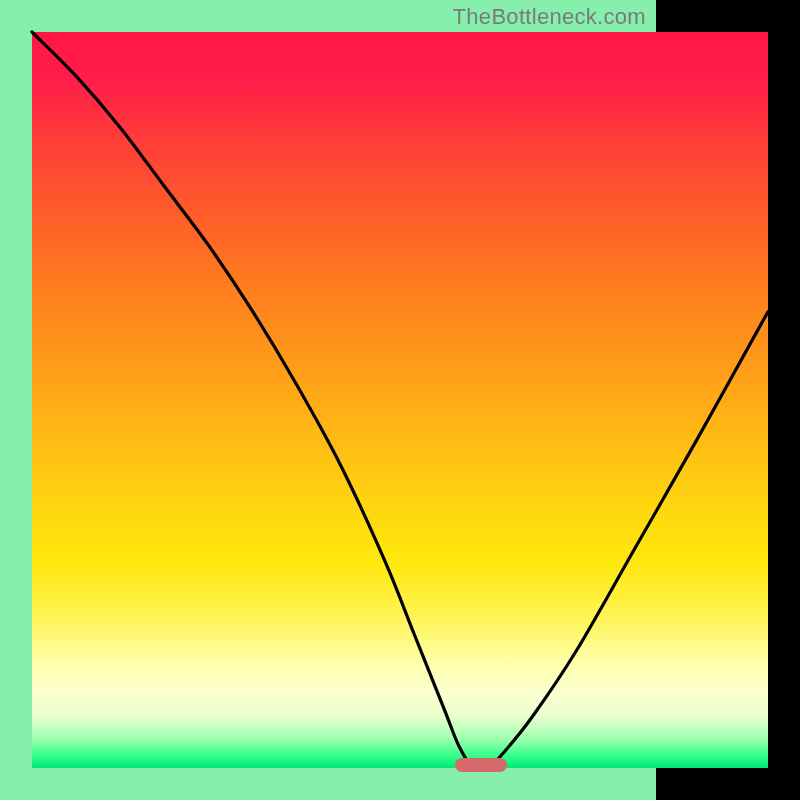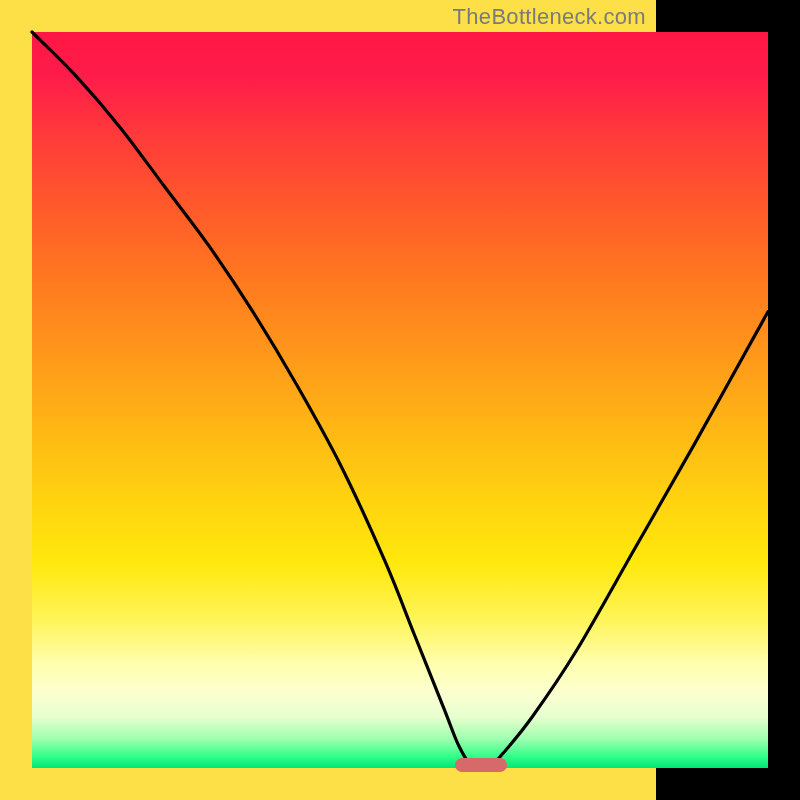--- a/index.html
+++ b/index.html
@@ -8,21 +8,21 @@
     width: 800px;
     height: 800px;
     background: #000;
     overflow: hidden;
     font-family: Arial, Helvetica, sans-serif;
   }
   .frame {
     position: relative;
     width: 656px;
     height: 800px;
-    background: #fde047;
+    background: #86efac;
   }
   .plot {
     position: absolute;
     left: 32px;
     top: 32px;
     width: 736px;
     height: 736px;
     
     background: linear-gradient(
       to bottom,

